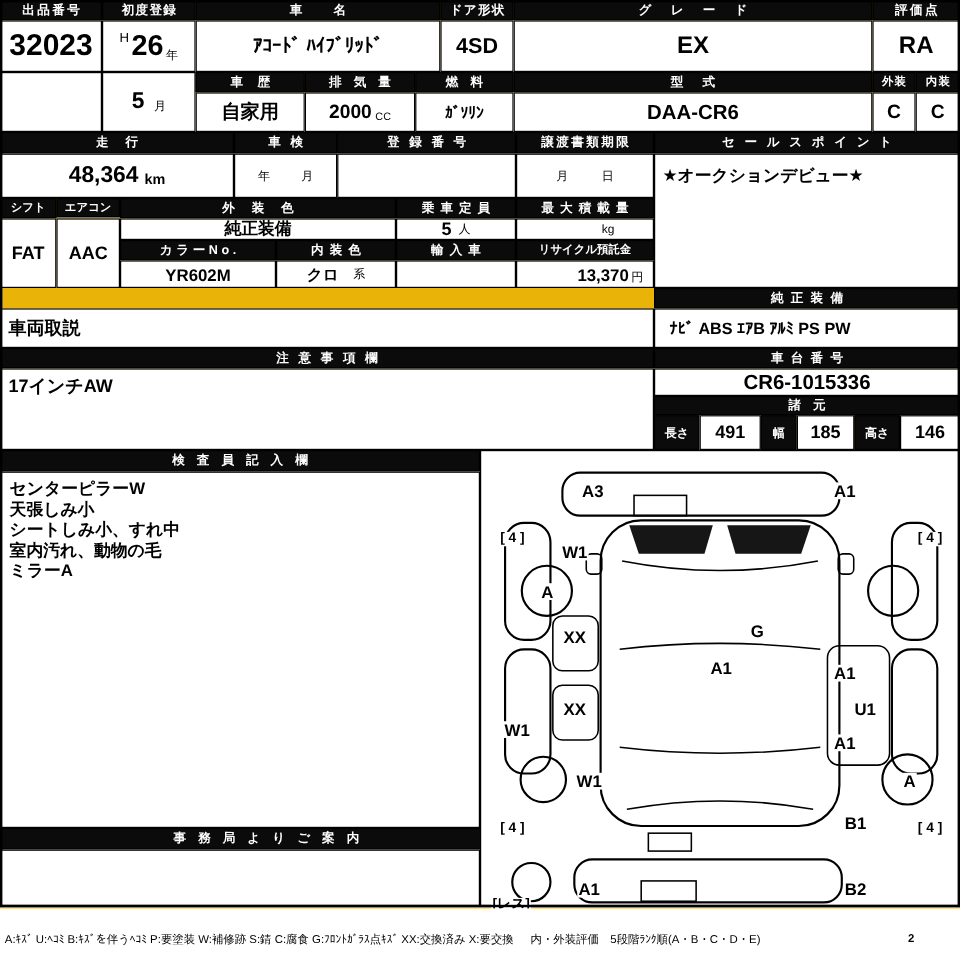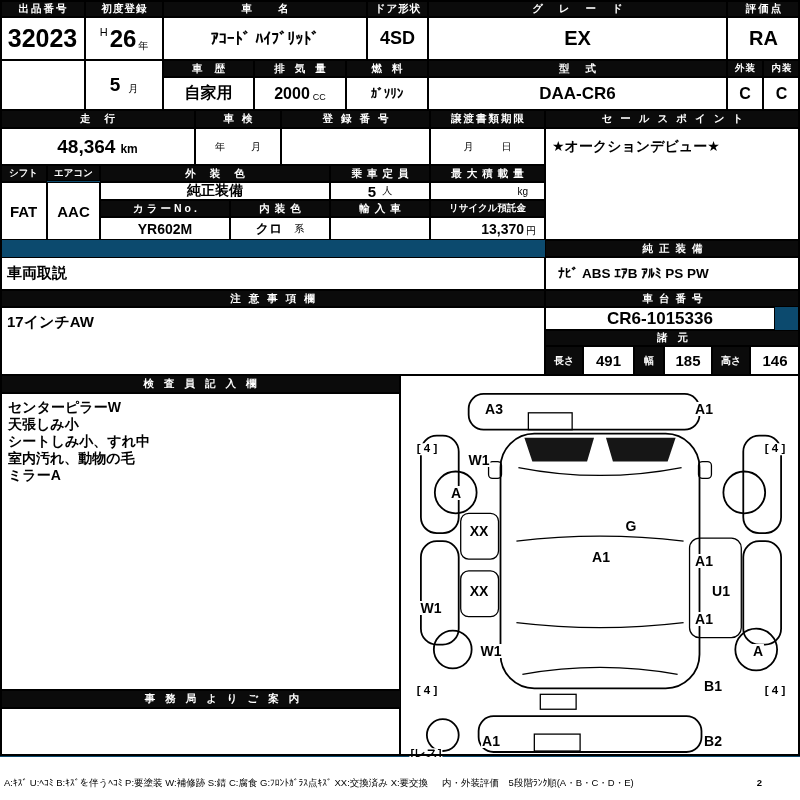--- a/index.html
+++ b/index.html
@@ -1,19 +1,19 @@
 <!DOCTYPE html>
 <html><head>
 <meta charset="utf-8">
 <title>Auction Sheet</title>
 <style>
   * { margin:0; padding:0; box-sizing:border-box; }
   html,body { background:#ffffff; }
   body { font-family:"Liberation Sans","DejaVu Sans",sans-serif; color:#000; }
-  .sheet { position:relative; width:800px; height:800px; background:#0c4a6e; overflow:hidden; }
+  .sheet { position:relative; width:800px; height:800px; background:#eab308; overflow:hidden; }
   .cell { position:absolute; border:1px solid #000; display:flex; align-items:center; justify-content:center; background:#fff; }
   .hdr  { background:#0b0b0b; color:#fff; font-size:10.5px; font-weight:600; }
   .hdr > span { white-space:nowrap; letter-spacing:var(--ls,2px); margin-right:calc(0px - var(--ls,2px)); }
   .val  { font-weight:bold; }
   .left { justify-content:flex-start; }
   .topA { align-items:flex-start; }
   .unit { font-weight:normal; }
   .frame { position:absolute; left:0; top:0; width:800px; height:756px; border:2px solid #000; pointer-events:none; }
   .notesbox { position:absolute; left:0; top:393px; width:400px; height:297px; border:1px solid #000; background:#fff; padding:5px 7px; }
   .notesbox .line { font-size:14px; font-weight:600; line-height:17px; white-space:nowrap; }
@@ -171,21 +171,21 @@
   <div class="cell val" style="left:47px;top:182px;width:53px;height:58px;font-size:15px">
       <span>AAC</span>
     </div>
   <div class="cell val" style="left:100px;top:182px;width:230px;height:18px;font-size:14px">
       <span>純正装備</span>
     </div>
   <div class="cell val" style="left:330px;top:182px;width:100px;height:18px;gap:6px">
     <span style="font-size:15px">5</span>
     <span class="unit" style="font-size:10px">人</span>
   </div>
-  <div class="cell val" style="left:430px;top:182px;width:115px;height:18px;justify-content:flex-end;padding-right:16px">
+  <div class="cell val" style="left:430px;top:182px;width:115px;height:18px;justify-content:flex-end;padding-right:32px">
     <span class="unit" style="font-size:10px">kg</span>
   </div>
 
   <div class="cell hdr" style="left:100px;top:200px;width:130px;height:17px;--ls:3px">
       <span>カラーNo.</span>
     </div>
   <div class="cell hdr" style="left:230px;top:200px;width:100px;height:17px;--ls:5px">
       <span>内装色</span>
     </div>
   <div class="cell hdr" style="left:330px;top:200px;width:100px;height:17px;--ls:5px">
@@ -220,21 +220,21 @@
 
   <div class="cell hdr" style="left:0;top:290px;width:545px;height:17px;--ls:8px">
       <span>注意事項欄</span>
     </div>
   <div class="cell hdr" style="left:545px;top:290px;width:255px;height:17px;--ls:6px">
       <span>車台番号</span>
     </div>
   <div class="cell val left topA" style="left:0;top:307px;width:545px;height:68px;font-size:15px;padding:5px 6px">
       <span>17インチAW</span>
     </div>
-  <div class="cell val" style="left:545px;top:307px;width:230px;height:23px;font-size:17px">
+  <div class="cell val" style="left:545px;top:307px;width:255px;height:23px;font-size:17px">
       <span>CR6-1015336</span>
     </div>
   <div class="cell hdr" style="left:545px;top:330px;width:255px;height:16px;--ls:10px">
       <span>諸元</span>
     </div>
   <div class="cell hdr" style="left:545px;top:346px;width:38px;height:29px;--ls:0px;font-size:10px">
       <span>長さ</span>
     </div>
   <div class="cell val" style="left:583px;top:346px;width:51px;height:29px;font-size:15px">
       <span>491</span>

